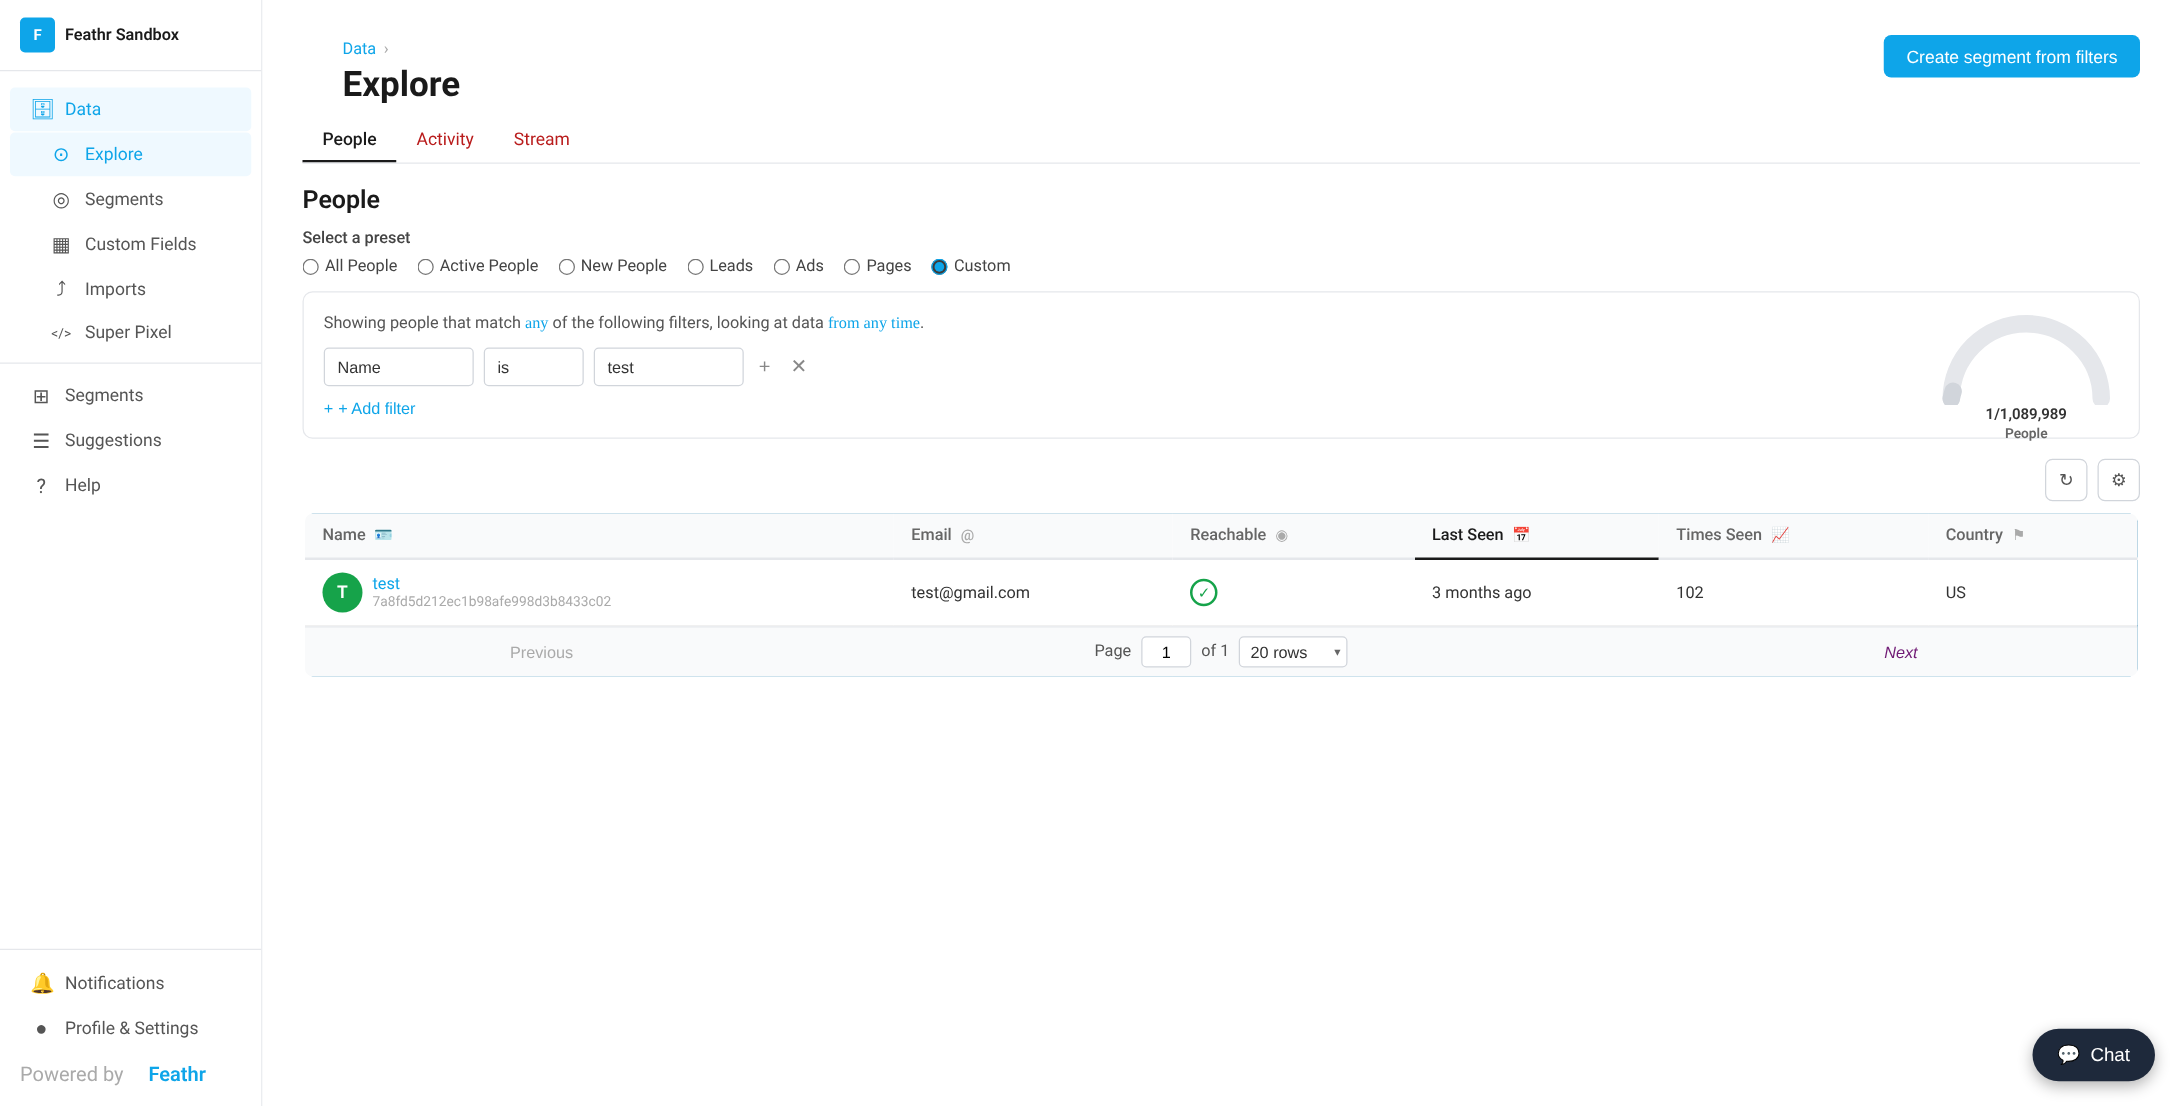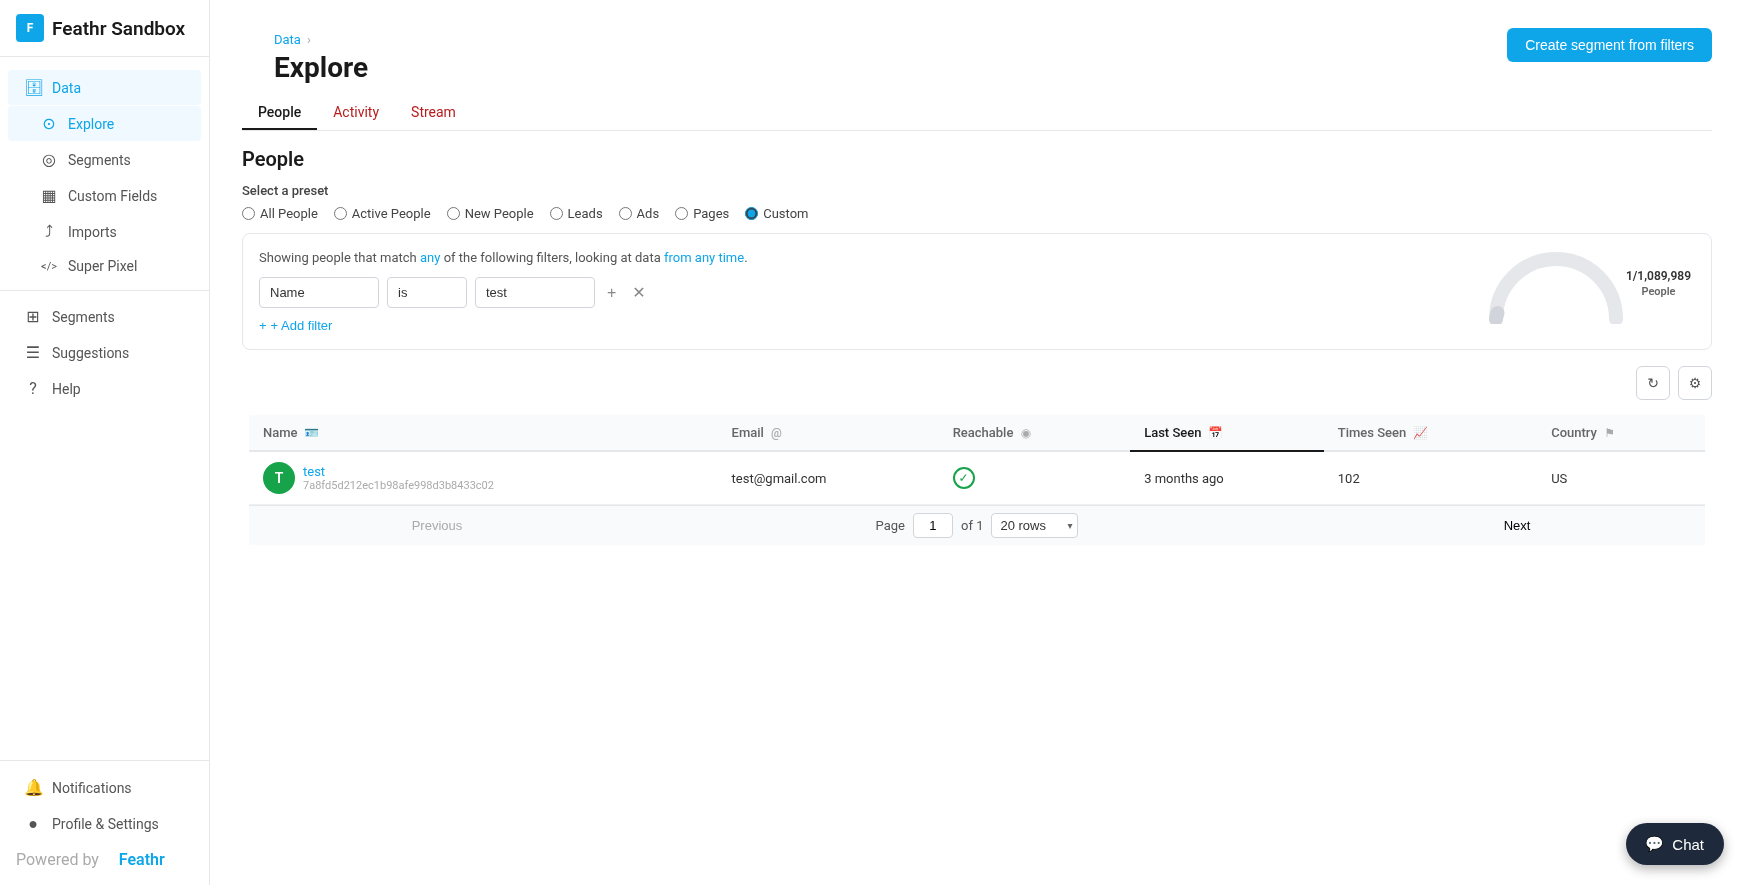--- a/index.html
+++ b/index.html
@@ -29,21 +29,21 @@
       background: #0ea5e9;
       border-radius: 4px;
       display: flex;
       align-items: center;
       justify-content: center;
       color: white;
       font-size: 12px;
       font-weight: bold;
     }
     .logo-text {
-      font-size: 19px;
+      font-size: 13px;
       font-weight: 600;
       color: #1a1a1a;
     }
     .sidebar-nav {
       padding: 12px 0;
       flex: 1;
     }
     .sidebar-section {
       margin-bottom: 4px;
     }
@@ -181,21 +181,21 @@
       padding: 16px;
       background: #fff;
       position: relative;
       margin-bottom: 16px;
     }
     .filter-desc {
       font-size: 13px;
       color: #555;
       margin-bottom: 12px;
     }
-    .filter-desc a { color: #0ea5e9; text-decoration: none; }
+    .filter-desc a { color: #0ea5e9; text-decoration: none; font-family: Liberation Serif, serif; }
 
     .filter-row {
       display: flex;
       align-items: center;
       gap: 8px;
       margin-bottom: 10px;
     }
     .filter-input {
       border: 1px solid #d1d5db;
       border-radius: 4px;
@@ -228,20 +228,21 @@
       gap: 4px;
       padding: 0;
     }
 
     
     .gauge-wrap {
       position: absolute;
       right: 20px;
       top: 10px;
       display: flex;
+      flex-direction: column;
       align-items: center;
     }
     .gauge-svg { width: 140px; height: 80px; }
     .gauge-label {
       font-size: 12px;
       font-weight: 600;
       color: #333;
       text-align: center;
       line-height: 1.3;
     }
@@ -264,21 +265,21 @@
       display: flex;
       align-items: center;
       justify-content: center;
       font-size: 14px;
       color: #555;
     }
 
     .data-table {
       width: 100%;
       border-collapse: collapse;
-      border: 7px solid #0369a1;
+      border: 2px solid #0369a1;
       border-radius: 8px;
       overflow: hidden;
       font-size: 13px;
     }
     .data-table thead tr {
       background: #f9fafb;
       border-bottom: 2px solid #e5e7eb;
     }
     .data-table th {
       padding: 10px 14px;
@@ -621,21 +622,21 @@
                 <input class="page-input" type="text" value="1" style="">
                 <span>of 1</span>
                 <div class="rows-wrap">
                   <select class="rows-select">
                     <option>20 rows</option>
                     <option>50 rows</option>
                     <option>100 rows</option>
                   </select>
                 </div>
               </div>
-              <button class="pagination-btn" style="color:#000000;">Next</button>
+              <button class="pagination-btn" style="color:#701a75;font-style:italic;">Next</button>
             </div>
           </td>
         </tr>
       </tbody>
     </table>
   </div>
 </div>
 
 <button class="chat-btn">
   <span>💬</span>

